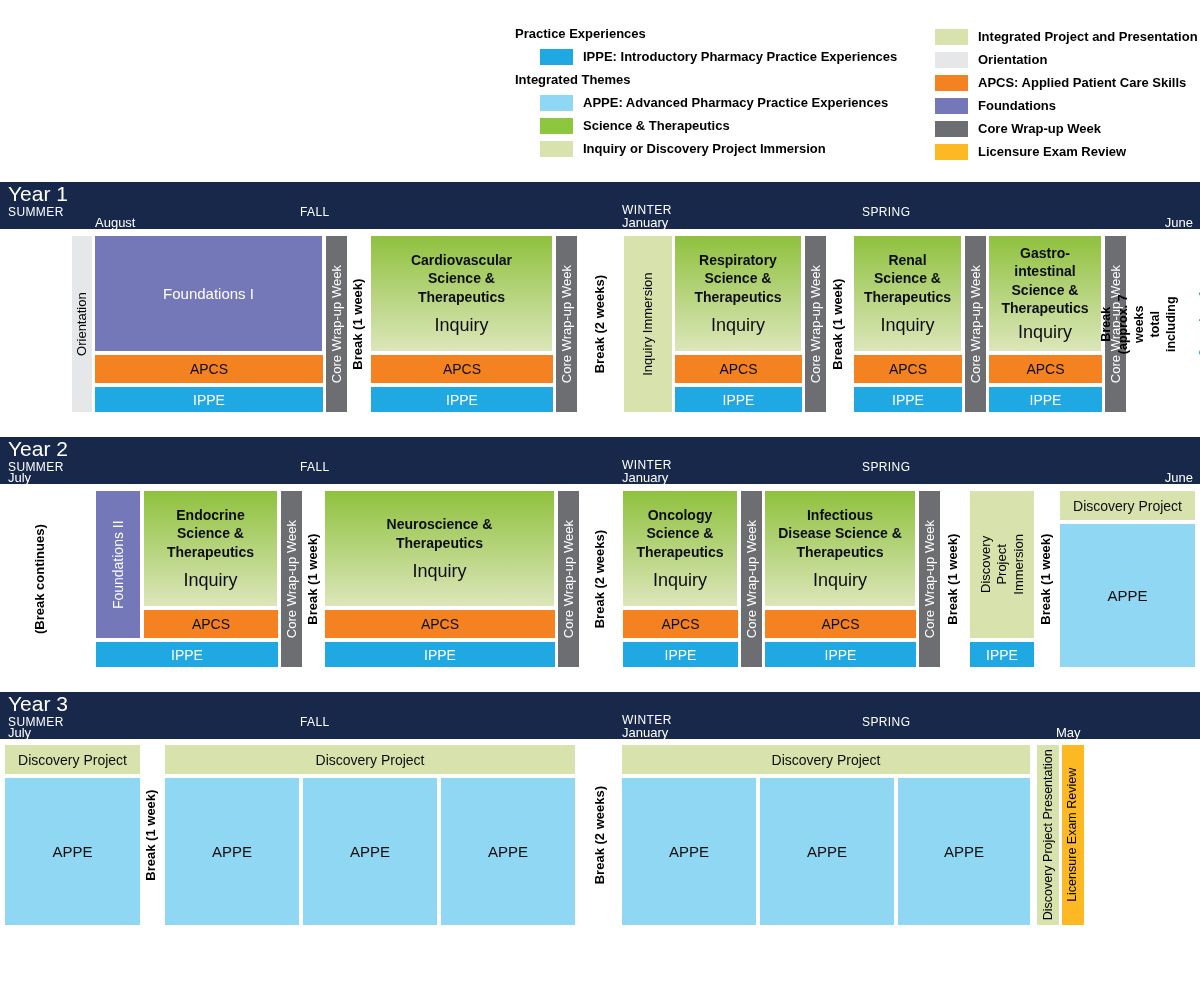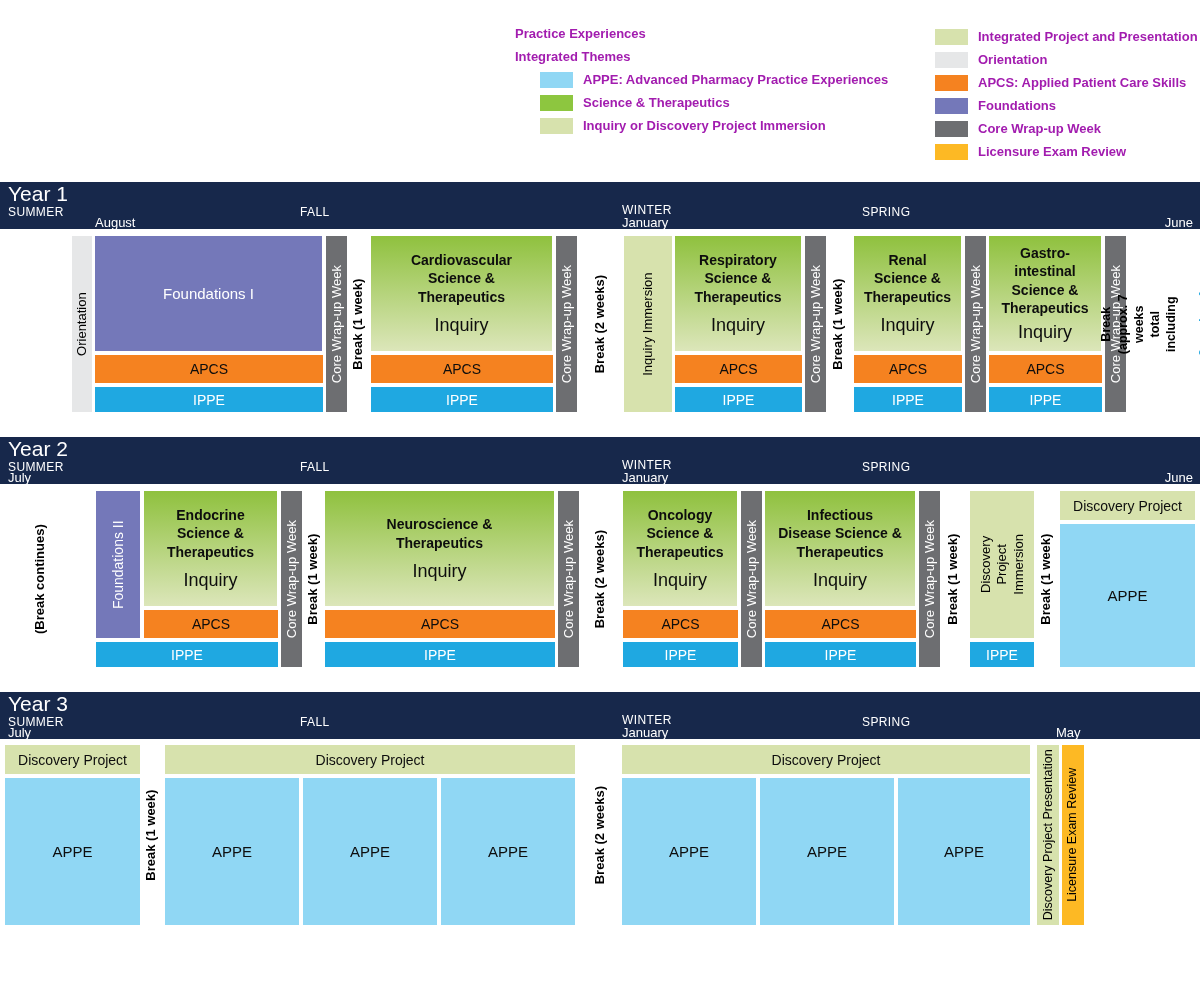--- a/index.html
+++ b/index.html
@@ -1,20 +1,20 @@
 <!DOCTYPE html>
 <html><head>
 <meta charset="utf-8">
 <style>
   html,body{margin:0;padding:0;background:#fff;}
   .canvas{position:relative;width:1200px;height:1000px;background:#fff;
           font-family:"Liberation Sans",sans-serif;overflow:hidden;color:#111;}
 
   
-  .legend{position:absolute;font-size:13px;font-weight:700;color:#a21caf;}
+  .legend{position:absolute;font-size:13px;font-weight:700;color:#000000;}
   .lrow{display:flex;align-items:center;height:23px;}
   .lrow .sw{width:33px;height:16px;margin-right:10px;flex:0 0 auto;}
   .lrow.indent{padding-left:25px;}
 
   
   .hdr{position:absolute;left:0;width:1200px;height:47px;background:#17284B;color:#fff;}
   .hdr .yr{position:absolute;left:8px;top:0px;font-size:21px;font-weight:400;}
   .hdr .season{position:absolute;top:23px;font-size:12px;letter-spacing:.4px;}
   .hdr .month{position:absolute;top:33px;font-size:13px;}
 
@@ -51,20 +51,24 @@
 </style>
 </head>
 <body>
 
 <div class="canvas">
 
   <div class="legend" style="left:515px;top:22px;">
     <div class="lrow">
       <span>Practice Experiences</span>
     </div>
+    <div class="lrow indent">
+      <span class="sw" style="background:#1FA8E1;"></span>
+      <span>IPPE: Introductory Pharmacy Practice Experiences</span>
+    </div>
     <div class="lrow">
       <span>Integrated Themes</span>
     </div>
     <div class="lrow indent">
       <span class="sw" style="background:#90D7F4;"></span>
       <span>APPE: Advanced Pharmacy Practice Experiences</span>
     </div>
     <div class="lrow indent">
       <span class="sw" style="background:#8DC63F;"></span>
       <span>Science &amp; Therapeutics</span>

